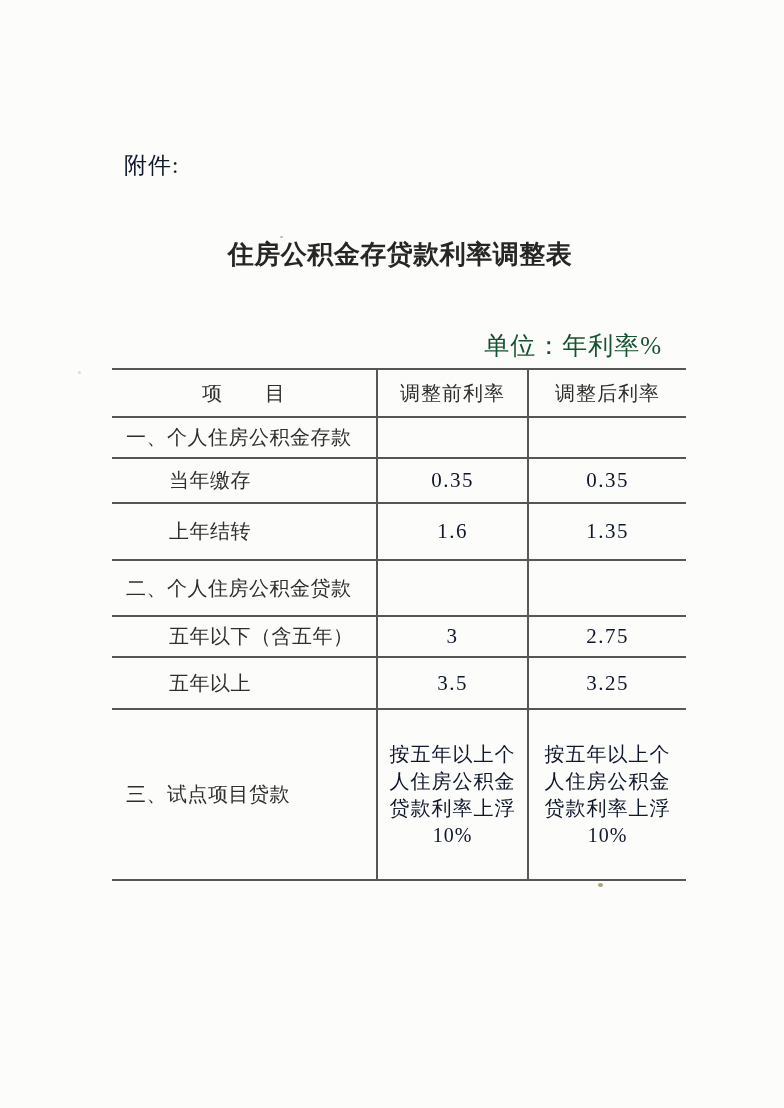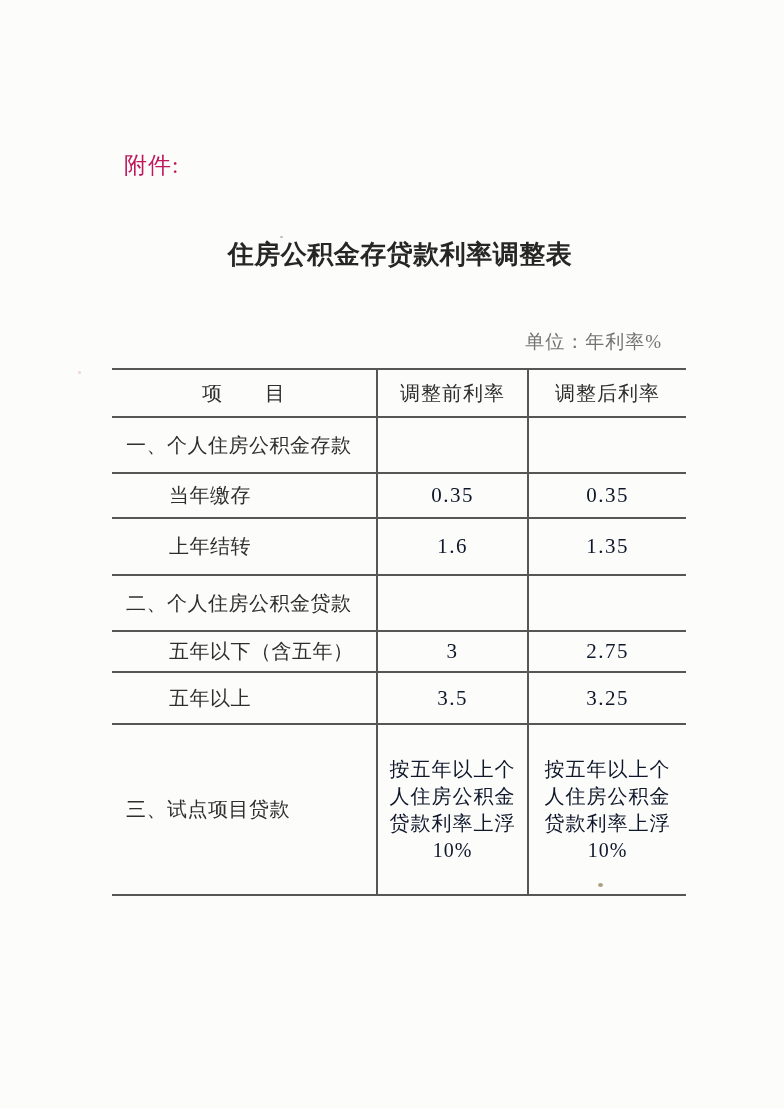--- a/index.html
+++ b/index.html
@@ -16,43 +16,43 @@
     overflow: hidden;
     font-family: "Liberation Serif", "DejaVu Serif", serif;
     color: #2e2e2e;
   }
   .attachment {
     position: absolute;
     left: 124px;
     top: 150px;
     font-size: 23px;
     letter-spacing: 1px;
-    color: #be185d;
+    color: #0f172a;
   }
   .title {
     position: absolute;
     left: 0;
     top: 237px;
     width: 100%;
     margin: 0;
     text-align: center;
     font-family: "Liberation Sans", "DejaVu Sans", sans-serif;
     font-weight: 700;
     font-size: 26px;
     letter-spacing: 0.5px;
     color: #262626;
     padding-left: 8px;
   }
   .unit-note {
     position: absolute;
     top: 329px;
     right: 122px;
-    font-size: 19px;
+    font-size: 25px;
     letter-spacing: 1px;
-    color: #737373;
+    color: #14532d;
   }
   table.rates {
     position: absolute;
     left: 112px;
     top: 368px;
     width: 574px;
     border-collapse: collapse;
     table-layout: fixed;
     border-top: 2px solid #565656;
     font-size: 20px;
@@ -65,21 +65,21 @@
   table.rates th, table.rates td {
     padding: 0;
     vertical-align: middle;
     border: none;
   }
   table.rates th:not(:last-child),
   table.rates td:not(:last-child) {
     border-right: 2px solid #565656;
   }
   thead tr { height: 48px; }
-  tbody tr:nth-child(1) { height: 56px; }
+  tbody tr:nth-child(1) { height: 41px; }
   tbody tr:nth-child(2) { height: 45px; }
   tbody tr:nth-child(3) { height: 57px; }
   tbody tr:nth-child(4) { height: 56px; }
   tbody tr:nth-child(5) { height: 41px; }
   tbody tr:nth-child(6) { height: 52px; }
   tbody tr:nth-child(7) { height: 171px; }
   th.h-item, th.h-rate {
     font-weight: normal;
     text-align: center;
     letter-spacing: 1px;

